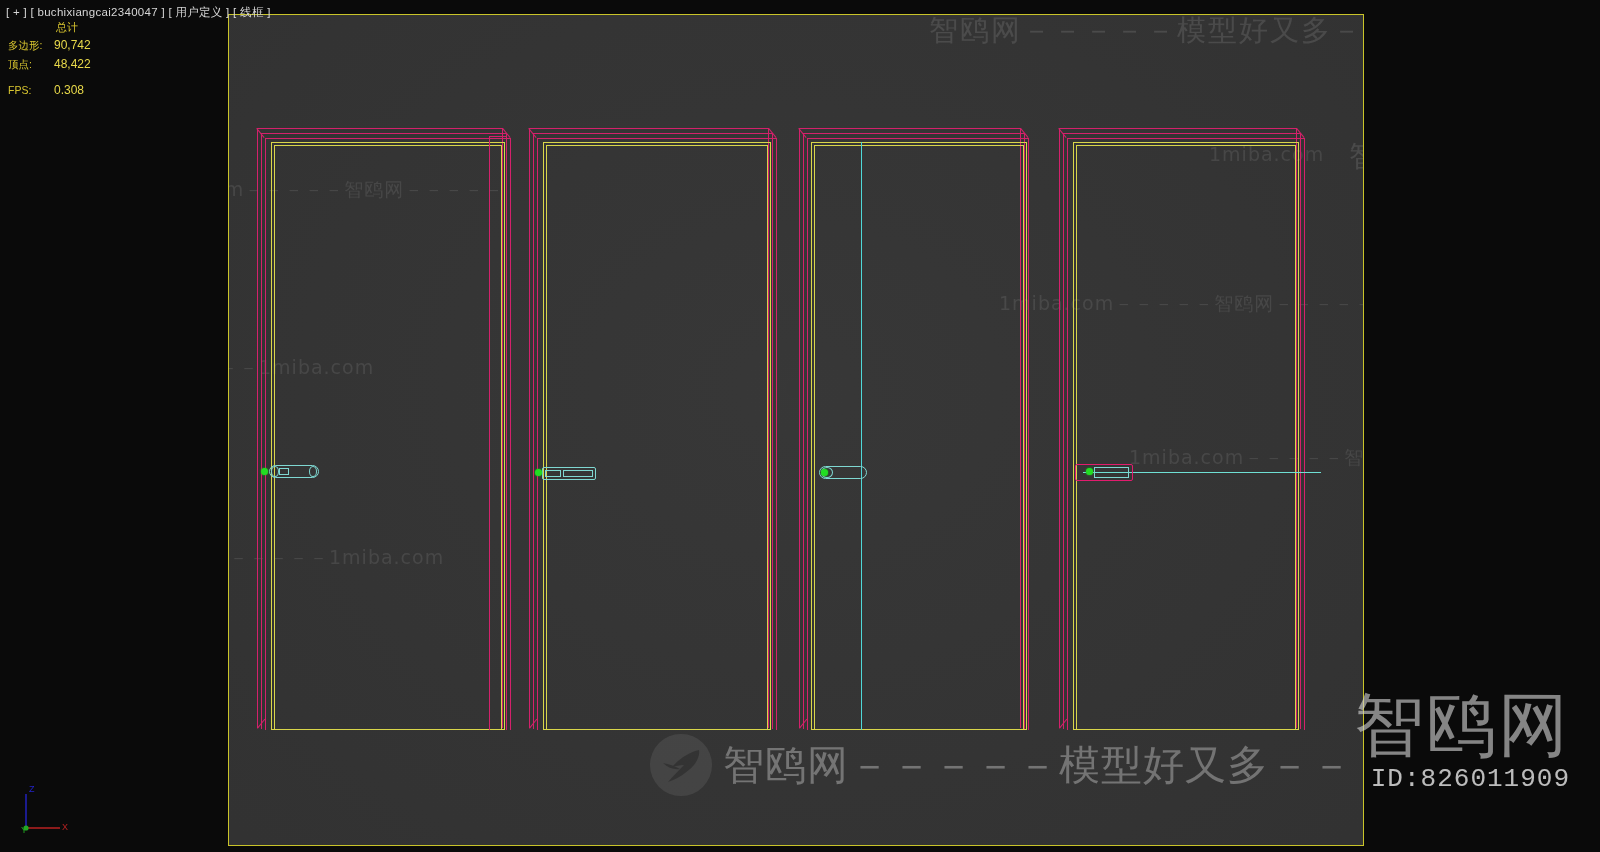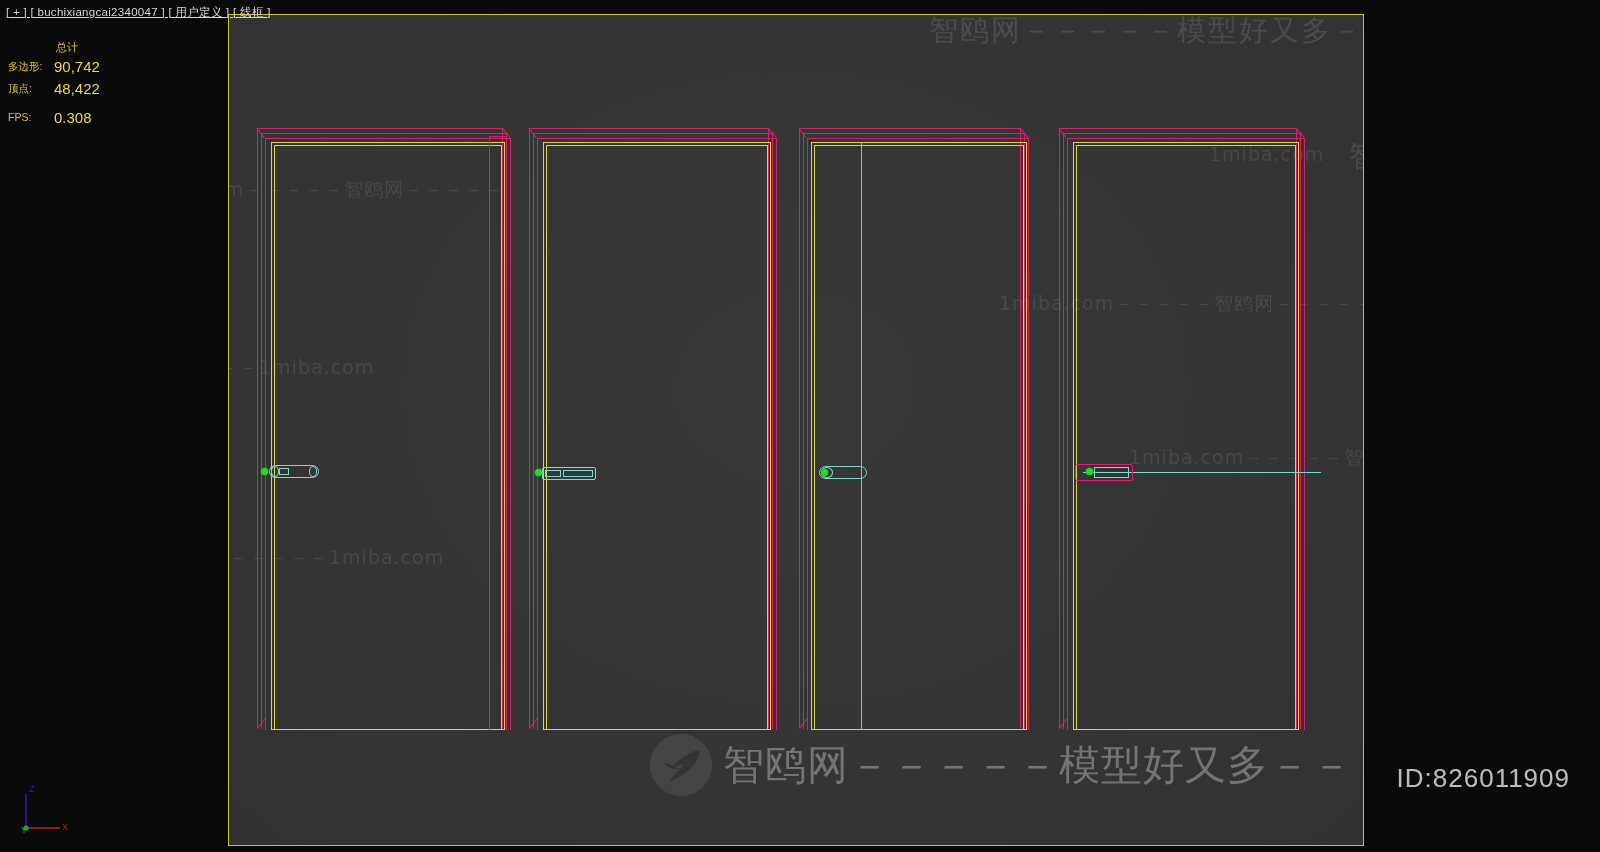--- a/index.html
+++ b/index.html
@@ -26,29 +26,28 @@
   
   .vp-label {
     position: absolute;
     left: 6px;
     top: 5px;
     font-size: 11.5px;
     color: #d6d6d6;
     letter-spacing: 0.3px;
     white-space: nowrap;
     z-index: 40;
-    text-decoration: underline;
   }
   .vp-label span { color: #d6d6d6; }
 
   
   .stats {
     position: absolute;
     left: 8px;
-    top: 42px;
+    top: 22px;
     z-index: 40;
     font-size: 11px;
     color: #d8c52f;
     line-height: 1;
     width: 160px;
   }
   .stats .total-head {
     margin-left: 48px;
     margin-bottom: 6px;
     font-size: 11px;
@@ -59,21 +58,21 @@
     align-items: center;
     margin-bottom: 7px;
   }
   .stats-row .k {
     width: 46px;
     text-align: left;
     font-size: 10.5px;
     color: #d8c52f;
   }
   .stats-row .v {
-    font-size: 15px;
+    font-size: 12px;
     color: #e8d94a;
   }
   .stats .fps-row { margin-top: 14px; }
 
   
   .viewport {
     position: absolute;
     left: 228px;
     top: 14px;
     width: 1136px;
@@ -125,21 +124,21 @@
     line-height: 0.95;
     color: rgba(210,210,210,0.62);
     letter-spacing: 2px;
     font-family: "DejaVu Sans", "Liberation Sans", sans-serif;
   }
   .wm-brand .bid {
     margin-top: 6px;
     font-size: 26px;
     color: rgba(228,228,228,0.82);
     letter-spacing: 1px;
-    font-family: Liberation Sans, sans-serif;
+    font-family: Liberation Mono, monospace;
   }
 
   
   .wm-strip {
     position: absolute;
     left: 420px;
     bottom: 48px;
     z-index: 30;
     display: flex;
     align-items: center;
@@ -383,16 +382,17 @@
         <circle cx="32" cy="32" r="31" fill="#8d8d8d" opacity="0.55"></circle>
         <path d="M50 17 C40 19 30 26 23 34 C27 33 31 32 35 32 C30 37 24 43 19 49 C28 46 38 40 45 32 C49 27 51 21 50 17 Z" fill="#2f2f2f" opacity="0.9"></path>
         <path d="M14 30 C20 31 26 33 31 36 C25 37 19 35 14 30 Z" fill="#2f2f2f" opacity="0.9"></path>
       </svg>
       <div class="txt">智鸥网－－－－－模型好又多－－－－</div>
     </div>
 
   </div>
 
   <div class="wm-brand">
+    <div class="bt">智鸥网</div>
     <div class="bid">ID:826011909</div>
   </div>
 
 </div>
 
 </body></html>

